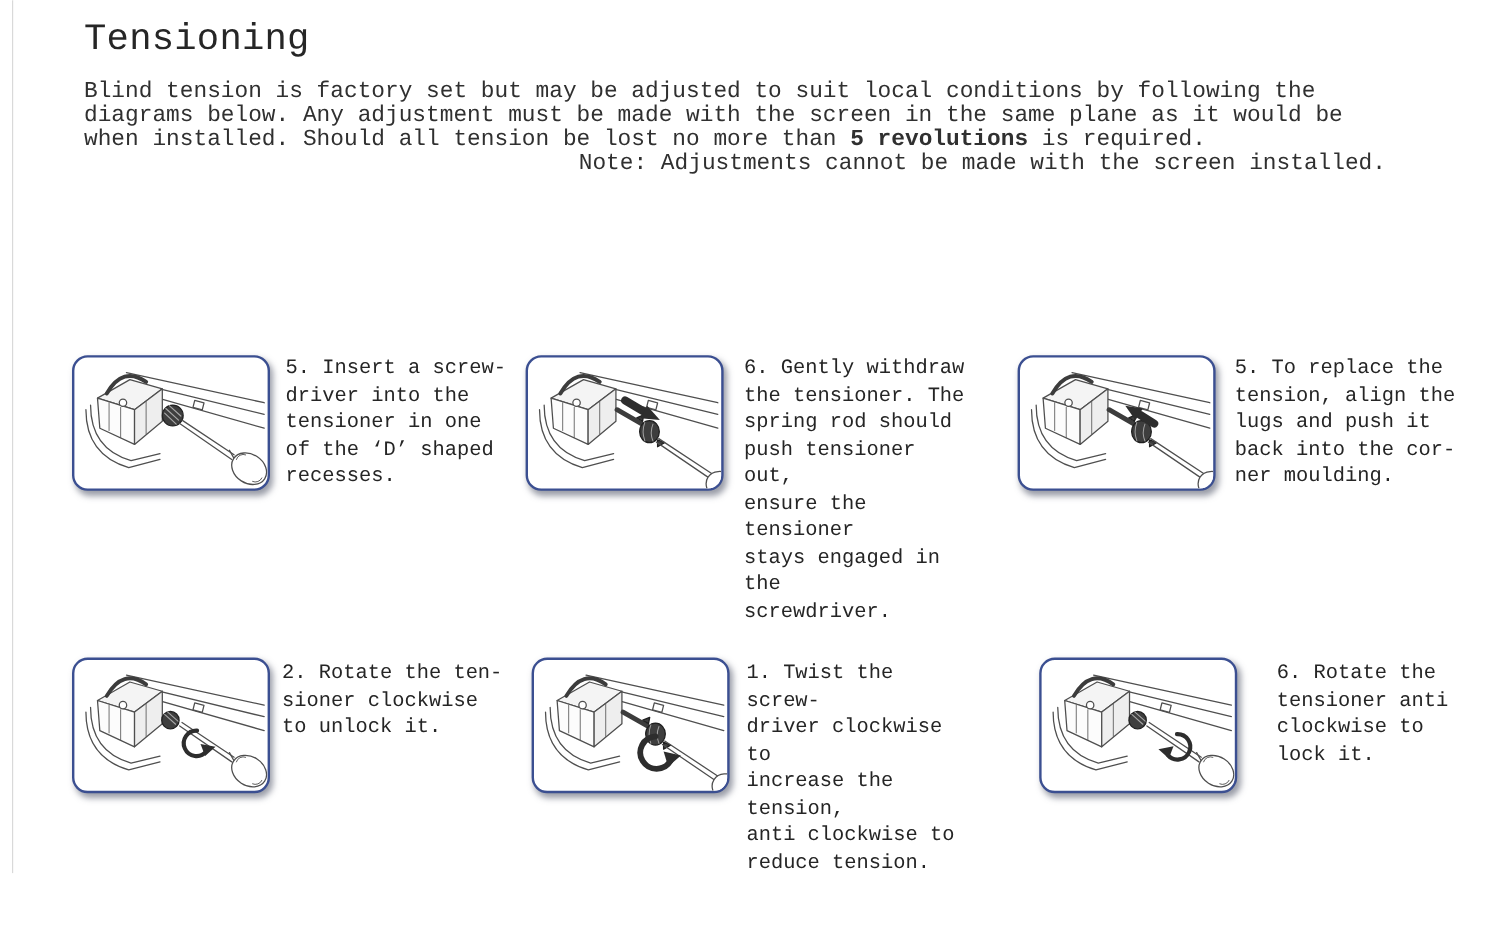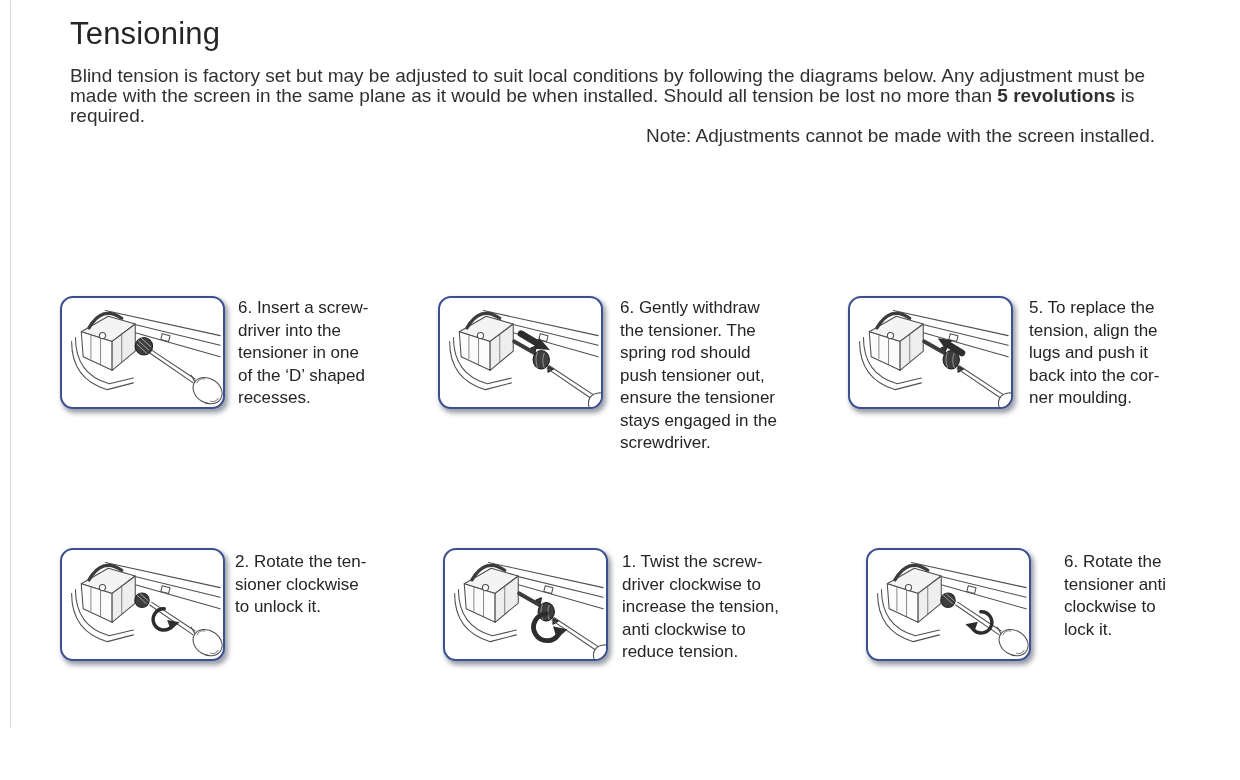--- a/index.html
+++ b/index.html
@@ -1,18 +1,18 @@
 <!DOCTYPE html>
 <html><head>
 <meta charset="utf-8">
 <style>
   html,body{margin:0;padding:0;background:#ffffff;}
   .page{
     position:relative;width:1240px;height:728px;background:#ffffff;overflow:hidden;
-    font-family:Liberation Sans, sans-serif;color:#2a2a2a;border-radius:13px;
+    font-family:Liberation Mono, monospace;color:#2a2a2a;border-radius:13px;
   }
   .edge{position:absolute;left:10px;top:0;width:1px;height:780px;background:#d9d9d9;}
   .title{
     position:absolute;left:70px;top:16px;margin:0;
     font-size:31px;font-weight:500;letter-spacing:.2px;color:#262626;
   }
   .intro{
     position:absolute;left:70px;top:66px;width:1085px;margin:0;
     font-size:19px;line-height:20px;color:#303030;
   }
@@ -67,21 +67,21 @@
   <path d="M78,44 l11,10 M81,41.5 l10,9 M77,48 l10,9.5" stroke="#a8a8a8" stroke-width="1"></path>
   <path d="M92,54 L137,84"></path>
   <path d="M90,57 L135,88"></path>
   <path d="M133,80 l5,9"></path>
   <ellipse cx="150" cy="96" rx="16" ry="12.5" transform="rotate(33 150 96)" fill="#ffffff"></ellipse>
   <path d="M139,88 a6,6 0 0 1 8,-4" stroke-width="0.8"></path>
   <path d="M153,107 a6,6 0 0 0 8,-3" stroke-width="0.8"></path>
           </g>
   </svg>
       </div>
-      <div class="step-text" style="left: 238px; top: 297px;">6. Insert a screw-
+      <div class="step-text" style="left: 238px; top: 297px;">5. Insert a screw-
 driver into the
 tensioner in one
 of the ‘D’ shaped
 recesses.</div>
       <div class="diag" style="left: 60px; top: 548px;">
         <svg width="161" height="109" viewBox="0 0 165 113">
     <g stroke="#4f4f4f" stroke-width="1.1" fill="none" stroke-linecap="round" stroke-linejoin="round">
   <path d="M44,13 L163,39"></path>
   <path d="M48,21 L163,49"></path>
   <path d="M54,30 L163,61"></path>

